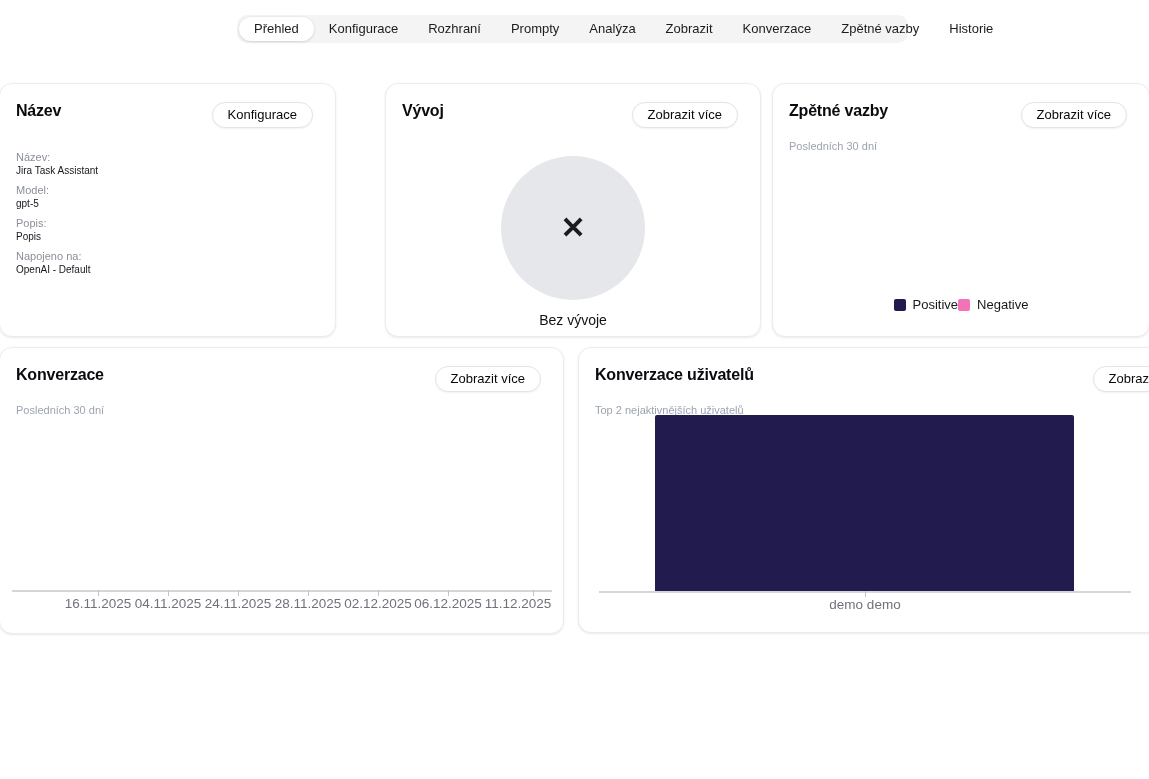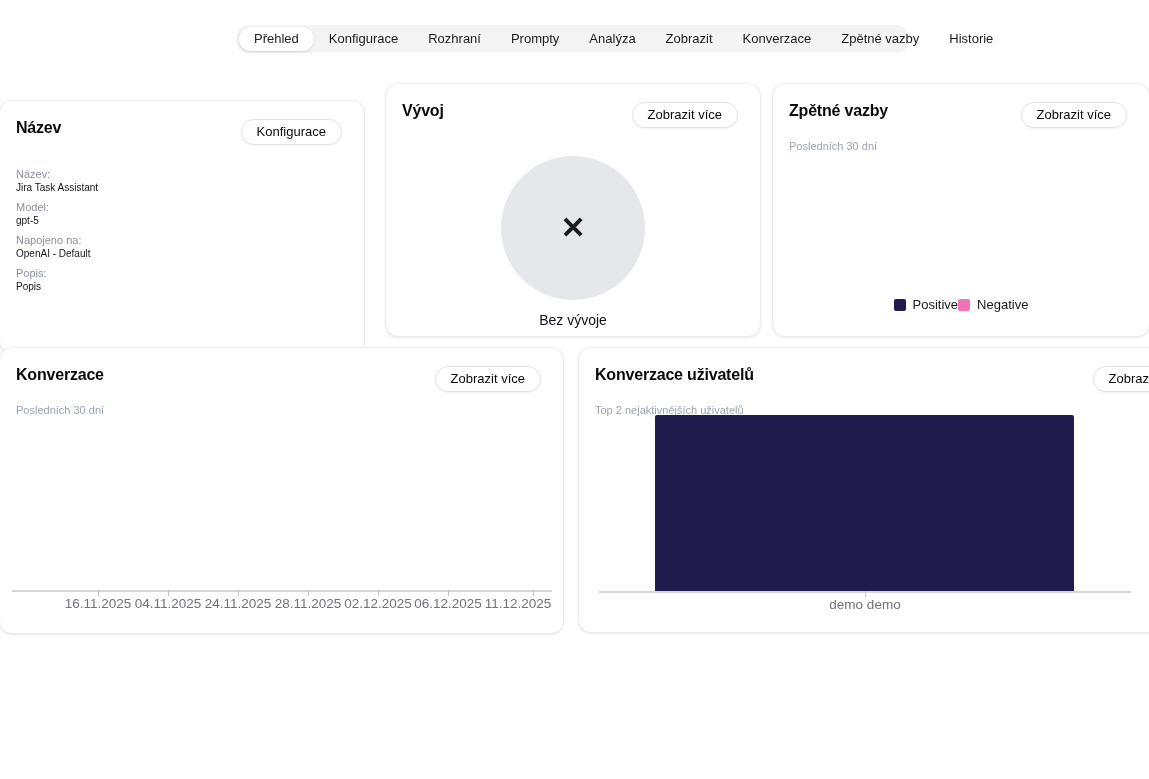--- a/index.html
+++ b/index.html
@@ -1,32 +1,32 @@
 <!DOCTYPE html>
 <html><head>
 <meta charset="utf-8">
 <style>
   * { margin:0; padding:0; box-sizing:border-box; }
   html,body { width:1149px; height:779px; background:#ffffff; overflow:hidden;
     font-family:"Liberation Sans", sans-serif; color:#18181b; }
 
   
-  .tabbar { position:absolute; left:237px; top:25px; width:671px; height:28px;
+  .tabbar { position:absolute; left:237px; top:15px; width:671px; height:28px;
     background:#f4f4f5; border-radius:10px; display:flex; align-items:flex-start;
     padding:2px; }
   .tab { flex:0 0 auto; border:none; background:transparent; cursor:pointer;
     font-family:inherit; font-size:13px; color:#1c1c21; padding:4px 15px;
     border-radius:999px; white-space:nowrap; line-height:16px; }
   .tab.active { background:#ffffff; box-shadow:0 1px 3px rgba(0,0,0,.12), 0 0 0 1px rgba(0,0,0,.02);
     font-weight:400; }
 
   
   .card { position:absolute; background:#ffffff; border:1px solid #ececef;
     border-radius:13px; box-shadow:0 1px 2px rgba(16,24,40,.04), 0 1px 3px rgba(16,24,40,.05); }
-  .card-info          { left:-1px;  top:100px;  width:366px; height:254px; }
+  .card-info          { left:-1px;  top:83px;  width:337px; height:254px; }
   .card-evolution     { left:385px; top:83px;  width:376px; height:254px; }
   .card-feedback      { left:772px; top:83px;  width:378px; height:254px; }
   .card-conversations { left:-1px;  top:347px; width:565px; height:287px; }
   .card-users         { left:578px; top:347px; width:644px; height:286px; }
 
   .card-head { display:flex; justify-content:space-between; align-items:flex-start;
     padding:18px 22px 0 16px; }
   .card-title { font-size:16px; font-weight:700; color:#0a0a0f; letter-spacing:-.2px; }
   .card-subtitle { font-size:11px; color:#9ca3af; margin-top:20px; }
   .pill-btn { background:#ffffff; border:1px solid #e4e4e7; border-radius:999px;
@@ -95,26 +95,26 @@
   <div class="info-fields">
     <div class="field">
       <div class="field-label">Název:</div>
       <div class="field-value">Jira Task Assistant</div>
     </div>
     <div class="field">
       <div class="field-label">Model:</div>
       <div class="field-value">gpt-5</div>
     </div>
     <div class="field">
+      <div class="field-label">Popis:</div>
+      <div class="field-value">Popis</div>
+    </div>
+    <div class="field">
       <div class="field-label">Napojeno na:</div>
       <div class="field-value">OpenAI - Default</div>
-    </div>
-    <div class="field">
-      <div class="field-label">Popis:</div>
-      <div class="field-value">Popis</div>
     </div>
   </div>
 </section>
 
 <section class="card card-evolution">
   <div class="card-head">
     <div class="card-head-text">
       <h2 class="card-title">Vývoj</h2>
     </div>
     <button class="pill-btn">Zobrazit více</button>

